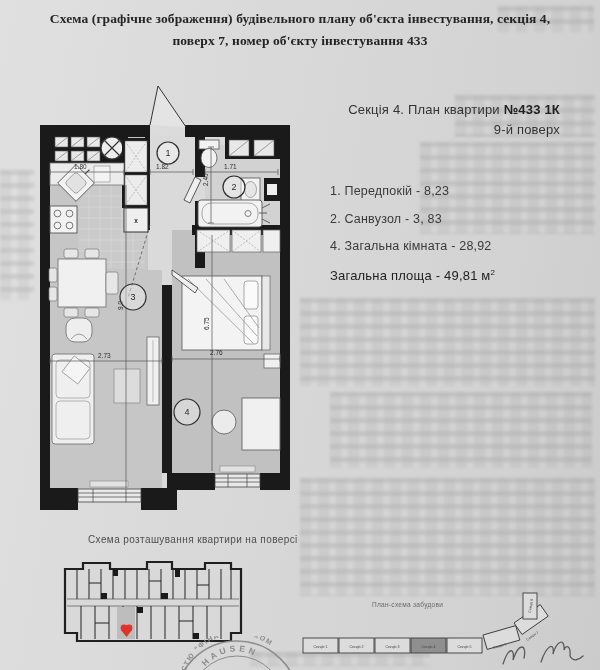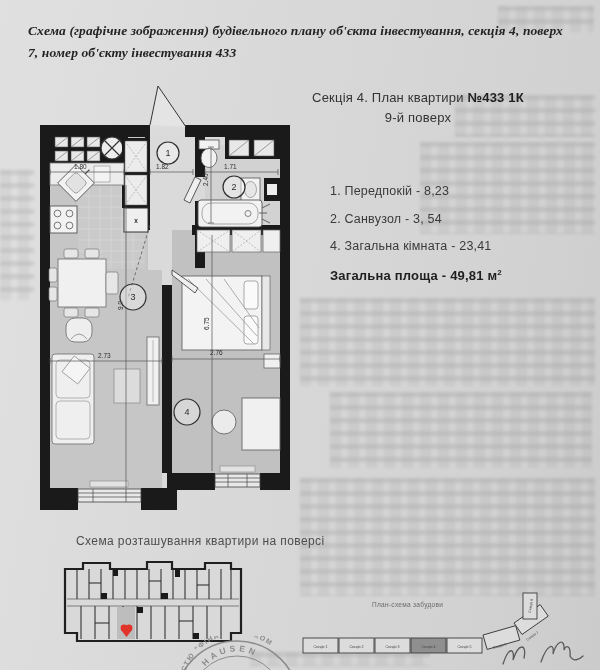--- a/index.html
+++ b/index.html
@@ -1,34 +1,34 @@
 <!DOCTYPE html>
 <html style="--paper: #d8d8d8; --ink: #2e2e2e; --wall: #1a1a1a; --room-fill: #c6c6c6; --accent-red: #e0342b; --stamp-ink: #8c8c8c; --section-highlight: #8f8f8f;"><head>
 <meta charset="utf-8">
 <style>
   html,body{margin:0;padding:0}
   body{width:600px;height:670px;overflow:hidden;position:relative;
        background:var(--paper,#d8d8d8);font-family:"Liberation Sans",sans-serif;}
   #page{position:absolute;inset:0;
         background:linear-gradient(100deg,#e0e0e0 0%,#d8d8d8 45%,#d2d2d2 80%,#cbcbcb 100%);}
 
-  .title{position:absolute;top:20px;left:28px;width:544px;
-         font-family:"Liberation Serif",serif;font-style:italic;font-weight:700;
+  .title{position:absolute;top:8px;left:28px;width:544px;text-align:center;
+         font-family:"Liberation Serif",serif;font-weight:700;
          font-size:13.5px;line-height:1.65;color:#242424;letter-spacing:.1px}
 
-  .plan-header{position:absolute;top:88px;left:276px;width:284px;text-align:center;
+  .plan-header{position:absolute;top:100px;left:276px;width:284px;text-align:right;
                font-size:13px;color:#333;line-height:1.55;letter-spacing:.2px}
   .plan-header .num{font-weight:700;color:#1f1f1f}
 
   .room-list{position:absolute;top:184px;left:330px;color:#3a3a3a;font-size:12.5px;letter-spacing:.2px}
   .room-list .item{margin:0 0 13.5px 0}
-  .room-list .total{font-weight:700;color:#1f1f1f;font-size:13px;margin-top:15px}
+  .room-list .total{font-weight:400;color:#1f1f1f;font-size:13px;margin-top:15px}
   .room-list sup{font-size:8px}
 
-  .caption-location{position:absolute;top:534px;left:76px;font-size:12px;color:#4e4e4e;letter-spacing:.4px}
+  .caption-location{position:absolute;top:534px;left:88px;font-size:10px;color:#4e4e4e;letter-spacing:.4px}
   .caption-site{position:absolute;top:601px;left:372px;font-size:6.5px;color:#6a6a6a;letter-spacing:.3px}
 
   svg{position:absolute;overflow:visible}
   #floorplan{left:38px;top:82px}
   #miniplan{left:55px;top:553px}
   #siteplan{left:295px;top:585px}
   #stamp{left:150px;top:636px;overflow:hidden}
   #signature{left:495px;top:636px}
 
   .dim{font-size:6.5px;fill:#2c2c2c;font-family:"Liberation Sans",sans-serif}
@@ -58,22 +58,22 @@
 
   <div class="title">Схема (графічне зображення) будівельного плану об'єкта інвестування, секція 4, поверх 7, номер об'єкту інвестування 433</div>
 
   <div class="plan-header">
     <div><span>Секція 4. План квартири </span><span class="num">№433 1К</span></div>
     <div>9-й поверх</div>
   </div>
 
   <div class="room-list">
     <div class="item">1. Передпокій - 8,23</div>
-    <div class="item">2. Санвузол - 3, 54</div>
-    <div class="item">4. Загальна кімната - 23,41</div>
+    <div class="item">2. Санвузол - 3, 83</div>
+    <div class="item">4. Загальна кімната - 28,92</div>
     <div class="total"><span>Загальна площа - 49,81 м</span><sup>2</sup></div>
   </div>
 
   <svg id="floorplan" width="255" height="435" viewBox="0 0 255 435">
 
     <rect x="12" y="53" width="112" height="355" fill="#c6c6c6"></rect>
     <rect x="110" y="53" width="47" height="135" fill="#dadada"></rect>
     <rect x="134" y="148" width="110" height="245" fill="#c1c1c1"></rect>
     <rect x="167" y="63" width="77" height="82" fill="#d2d2d2"></rect>
 

